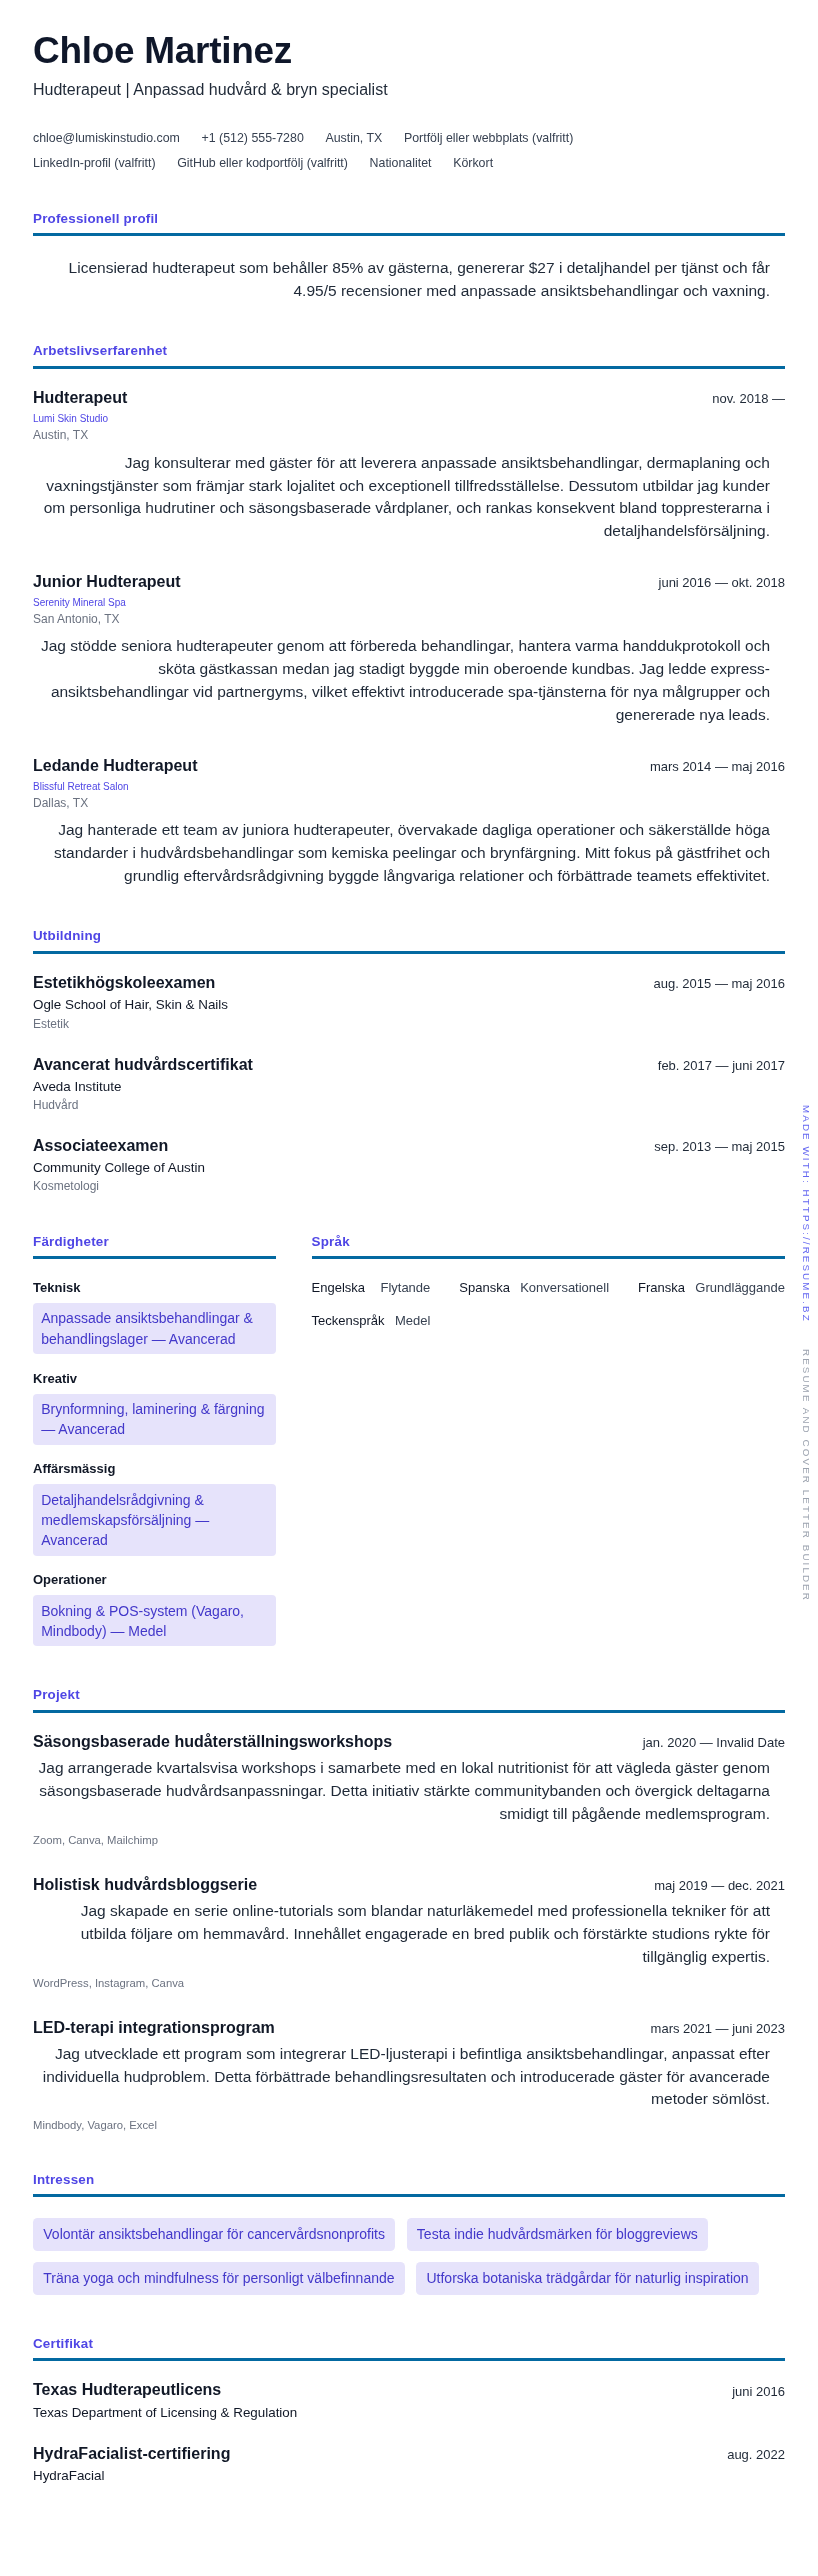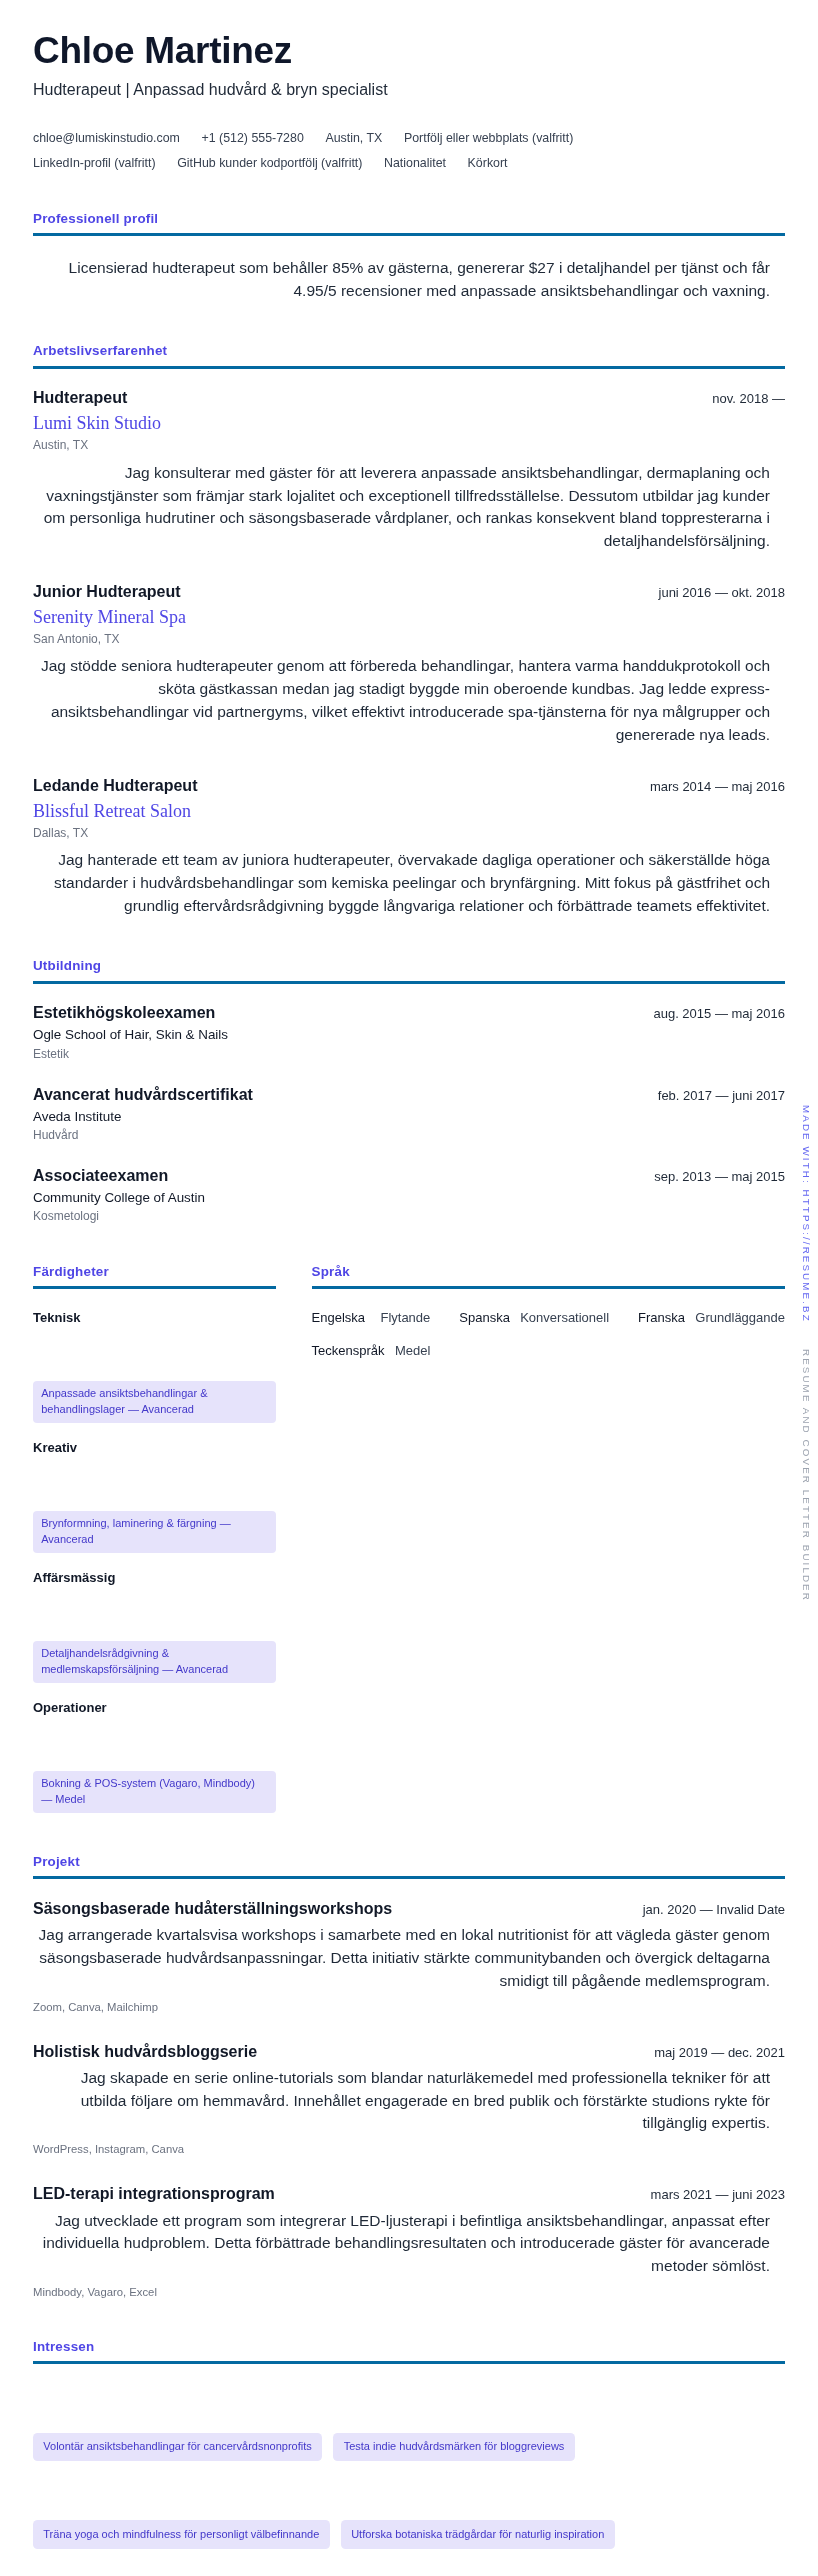--- a/index.html
+++ b/index.html
@@ -77,26 +77,25 @@
   }
   .entry-dates {
     font-size: 13px;
     color: #1f2937;
     white-space: nowrap;
     padding-top: 2.1px;
     margin-left: 15.5px;
   }
   .company {
     margin-top: 6.2px;
-    font-size: 18px;
+    font-size: 10px;
     color: #4f46e5;
     text-decoration: none;
     display: inline-block;
     cursor: pointer;
-    font-family: Liberation Serif, serif;
   }
   .location {
     margin-top: 4.1px;
     font-size: 12px;
     color: #6b7280;
   }
   .entry p.body-text { margin-top: 9.3px; }
   .tools {
     margin-top: 8.2px;
     font-size: 11.3px;
@@ -128,26 +127,25 @@
     font-size: 13px;
     font-weight: 700;
     color: #111827;
     margin: 16.5px 0 8.2px 0;
   }
   .group-label.first { margin-top: 0; }
   .pill {
     display: inline-block;
     background: #e6e3fb;
     color: #4338ca;
-    font-size: 11px;
+    font-size: 14px;
     line-height: 1.45;
     padding: 5.2px 8.2px;
     border-radius: 4.1px;
     max-width: 100%;
-    margin-top: 48px;
   }
   .lang-grid {
     display: grid;
     grid-template-columns: 1fr 1fr 1fr;
     gap: 18.5px 29px;
   }
   .lang-pair {
     display: flex;
     justify-content: space-between;
     align-items: baseline;
@@ -187,21 +185,21 @@
     <h1 class="name">Chloe Martinez</h1>
     <div class="headline">Hudterapeut | Anpassad hudvård &amp; bryn specialist</div>
     <div class="contact row1">
       <span>chloe@lumiskinstudio.com</span>
       <span>+1 (512) 555-7280</span>
       <span>Austin, TX</span>
       <span>Portfölj eller webbplats (valfritt)</span>
     </div>
     <div class="contact row2">
       <span>LinkedIn-profil (valfritt)</span>
-      <span>GitHub kunder kodportfölj (valfritt)</span>
+      <span>GitHub eller kodportfölj (valfritt)</span>
       <span>Nationalitet</span>
       <span>Körkort</span>
     </div>
   </header>
 
   <section class="block">
     <h2 class="sec">Professionell profil</h2>
     <p class="body-text">Licensierad hudterapeut som behåller 85% av gästerna, genererar $27 i detaljhandel per tjänst och får 4.95/5 recensioner med anpassade ansiktsbehandlingar och vaxning.</p>
   </section>
 

